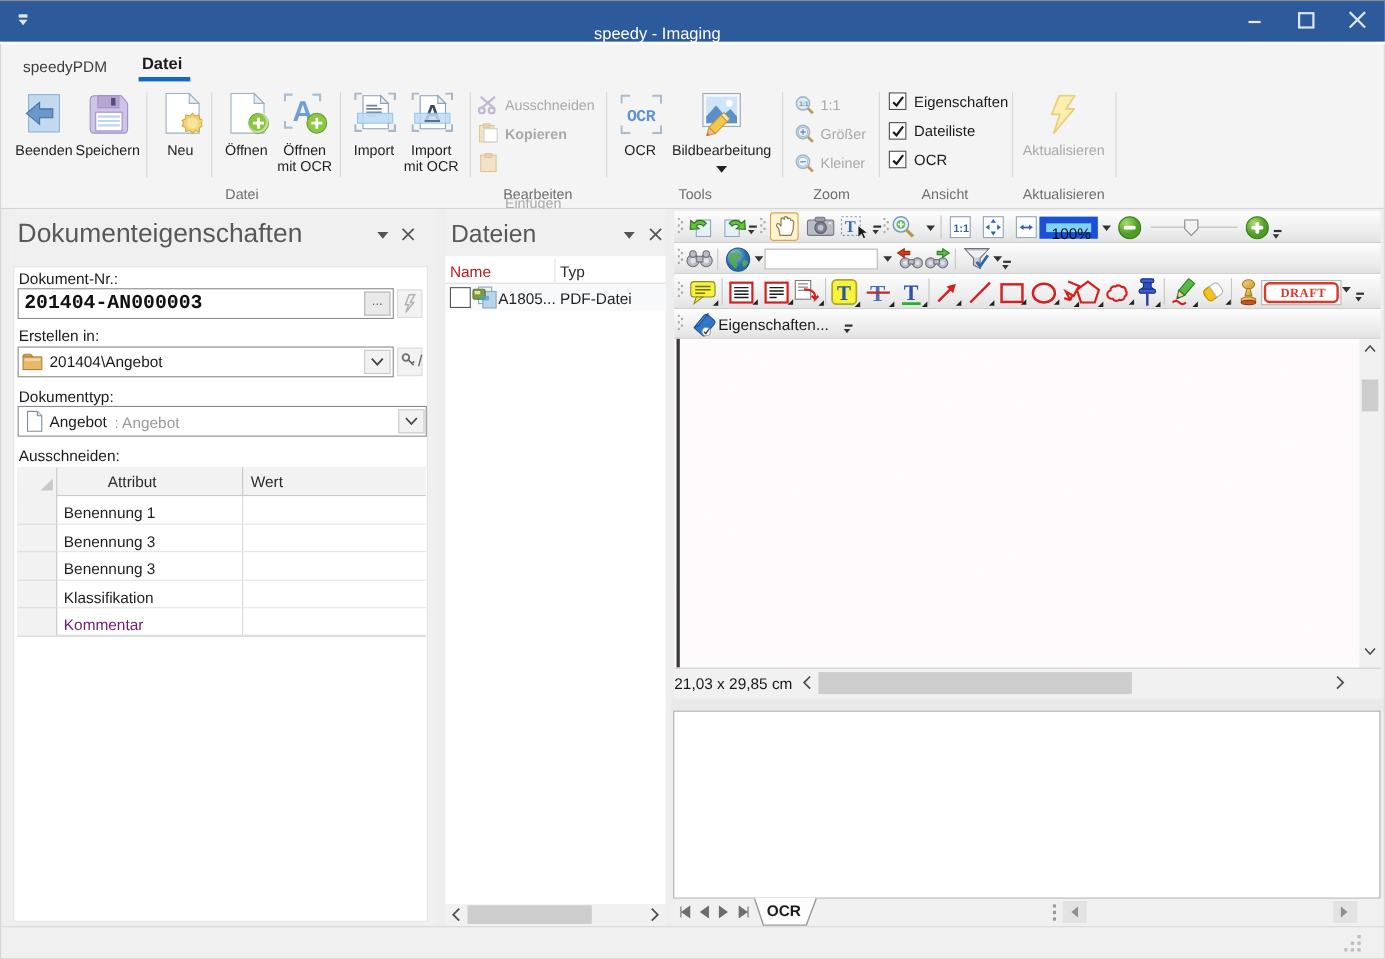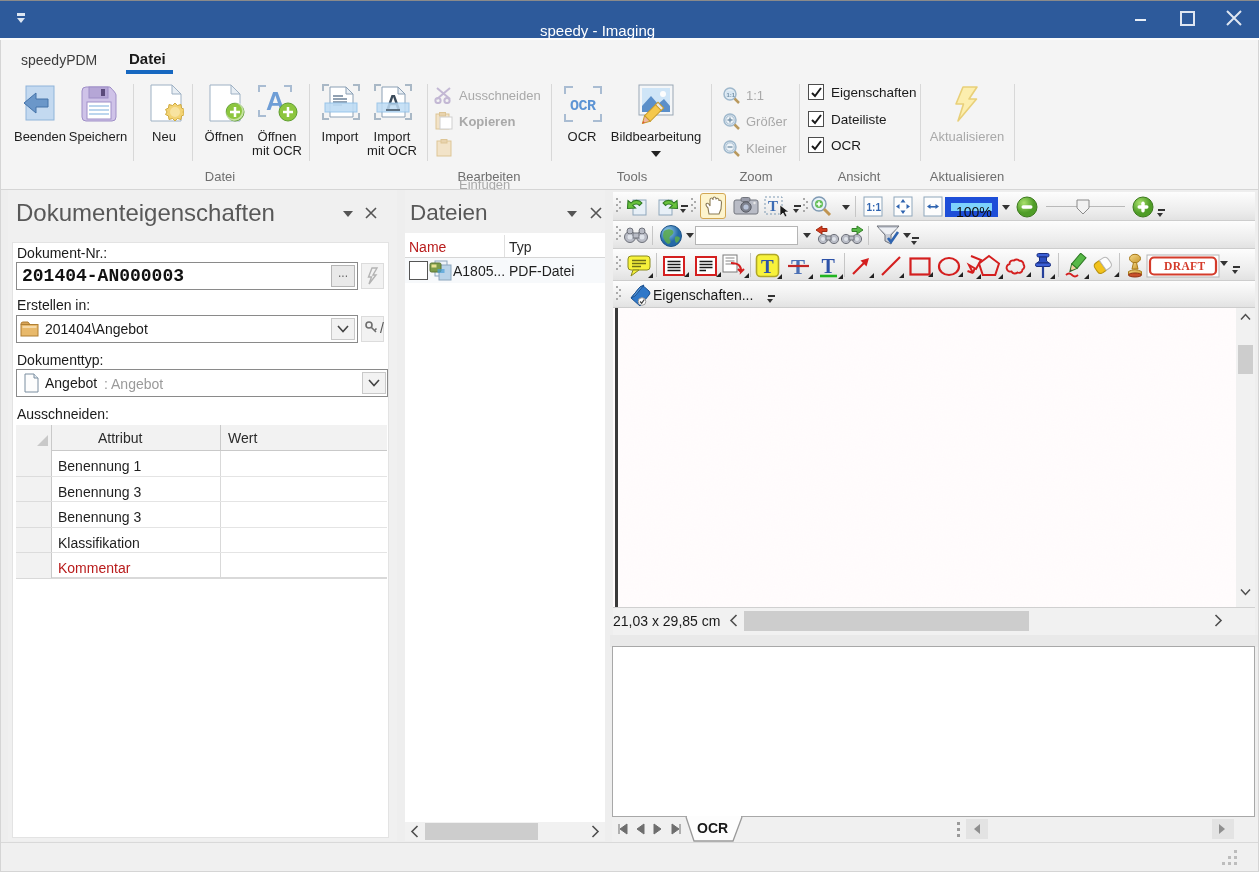--- a/index.html
+++ b/index.html
@@ -291,21 +291,21 @@
 <div class="abs" style="left:52px;top:552px;width:335px;height:1px;background:#e4e4e4;"></div>
 <div class="abs" style="left:16px;top:578px;width:371px;height:1px;background:#d9d9d9;"></div>
 <div class="abs" style="left:16px;top:476px;width:36px;height:1px;background:#dcdcdc;"></div>
 <div class="abs" style="left:16px;top:501px;width:36px;height:1px;background:#dcdcdc;"></div>
 <div class="abs" style="left:16px;top:527px;width:36px;height:1px;background:#dcdcdc;"></div>
 <div class="abs" style="left:16px;top:552px;width:36px;height:1px;background:#dcdcdc;"></div>
 <div class="abs" style="left:58px;top:458px;font-size:14px;color:#1f1f1f;">Benennung 1</div>
 <div class="abs" style="left:58px;top:484px;font-size:14px;color:#1f1f1f;">Benennung 3</div>
 <div class="abs" style="left:58px;top:509px;font-size:14px;color:#1f1f1f;">Benennung 3</div>
 <div class="abs" style="left:58px;top:535px;font-size:14px;color:#1f1f1f;">Klassifikation</div>
-<div class="abs" style="left:58px;top:560px;font-size:14px;color:#b91c1c;">Kommentar</div>
+<div class="abs" style="left:58px;top:560px;font-size:14px;color:#701a75;">Kommentar</div>
 </div>
 <div id="midpanel">
 <div class="abs" style="left:405px;top:190px;width:200px;height:651px;background:#f0f0f0;"></div>
 <div class="abs ptitle" style="left:410px;top:200px;">Dateien</div>
 <svg class="abs" style="left:566px;top:209px;" width="12" height="9">
       <path d="M1 2 L6 8 L11 2 Z" fill="#555"></path>
     </svg>
 <svg class="abs" style="left:589px;top:206px;" width="14" height="14">
       <path d="M2 2 L12 12 M12 2 L2 12" stroke="#555" stroke-width="1.6"></path>
     </svg>

